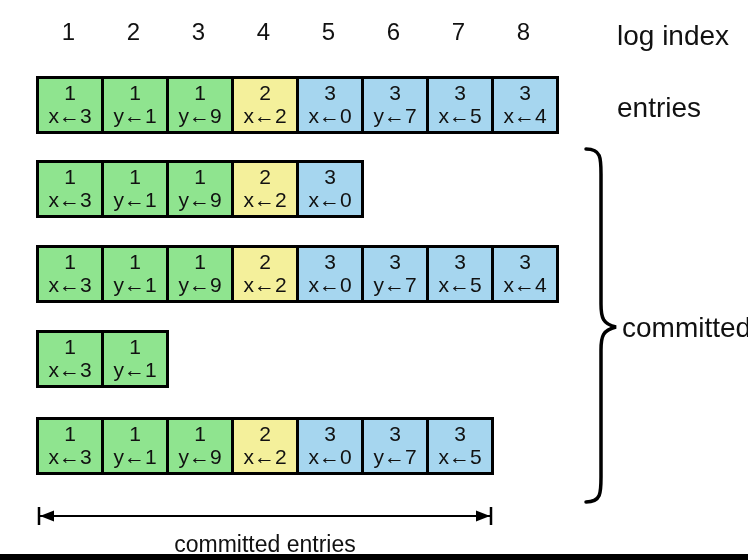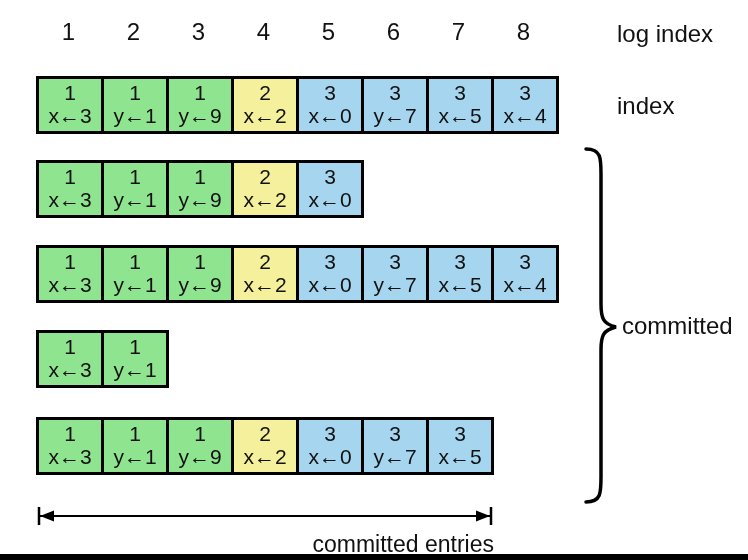--- a/index.html
+++ b/index.html
@@ -21,24 +21,24 @@
   .cell {
     width: 68px; height: 58px;
     border: 3px solid #000;
     margin-left: -3px;
     display: flex; flex-direction: column;
     align-items: center; justify-content: center;
     line-height: 1.08; font-size: 21px;
     white-space: nowrap;
   }
   .cell:first-child { margin-left: 0; }
-  .side-label { position: absolute; font-size: 24px; }
+  .side-label { position: absolute; font-size: 28px; }
   .committed {
     position: absolute; left: 36px; top: 506px; width: 458px;
-    text-align: right;
+    text-align: center;
   }
   .committed .label { font-size: 23px; margin-top: 1px; }
   .brace { position: absolute; left: 584px; top: 146px; }
   .bottom-bar {
     position: absolute; left: 0; top: 554px;
     width: 748px; height: 6px; background: #000;
   }
 </style>
 </head>
 <body>
@@ -182,21 +182,21 @@
         <div>3</div>
         <div>y←7</div>
       </div>
       <div class="cell" style="background: rgb(166, 214, 239);">
         <div>3</div>
         <div>x←5</div>
       </div>
     </div>
   </div>
 
-<div class="side-label" style="left:617px; top:92px;">index</div>
+<div class="side-label" style="left:617px; top:92px;">entries</div>
 
 <svg class="brace" width="36" height="364" viewBox="0 0 36 364">
   <path d="M2,3 C17,3 17,12 17,28 L17,158 C17,172 19,178 32,181 C19,184 17,190 17,204 L17,331 C17,347 17,356 2,356" fill="none" stroke="#000" stroke-width="3.5" stroke-linecap="round"></path>
 </svg>
 
 <div class="side-label" style="left:622px; top:312px;">committed</div>
 
 <div class="committed">
   <svg width="458" height="20" viewBox="0 0 458 20">
     <line x1="3" y1="10" x2="455" y2="10" stroke="#000" stroke-width="2"></line>

